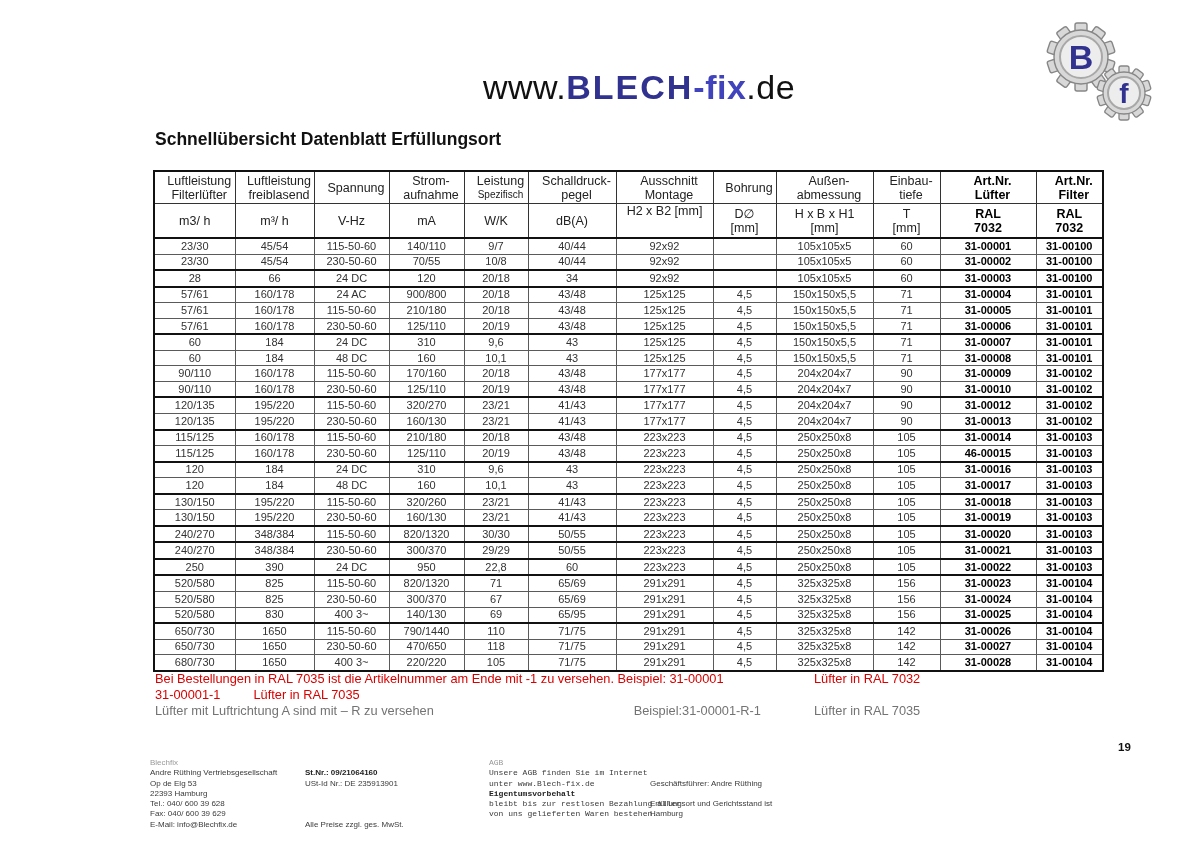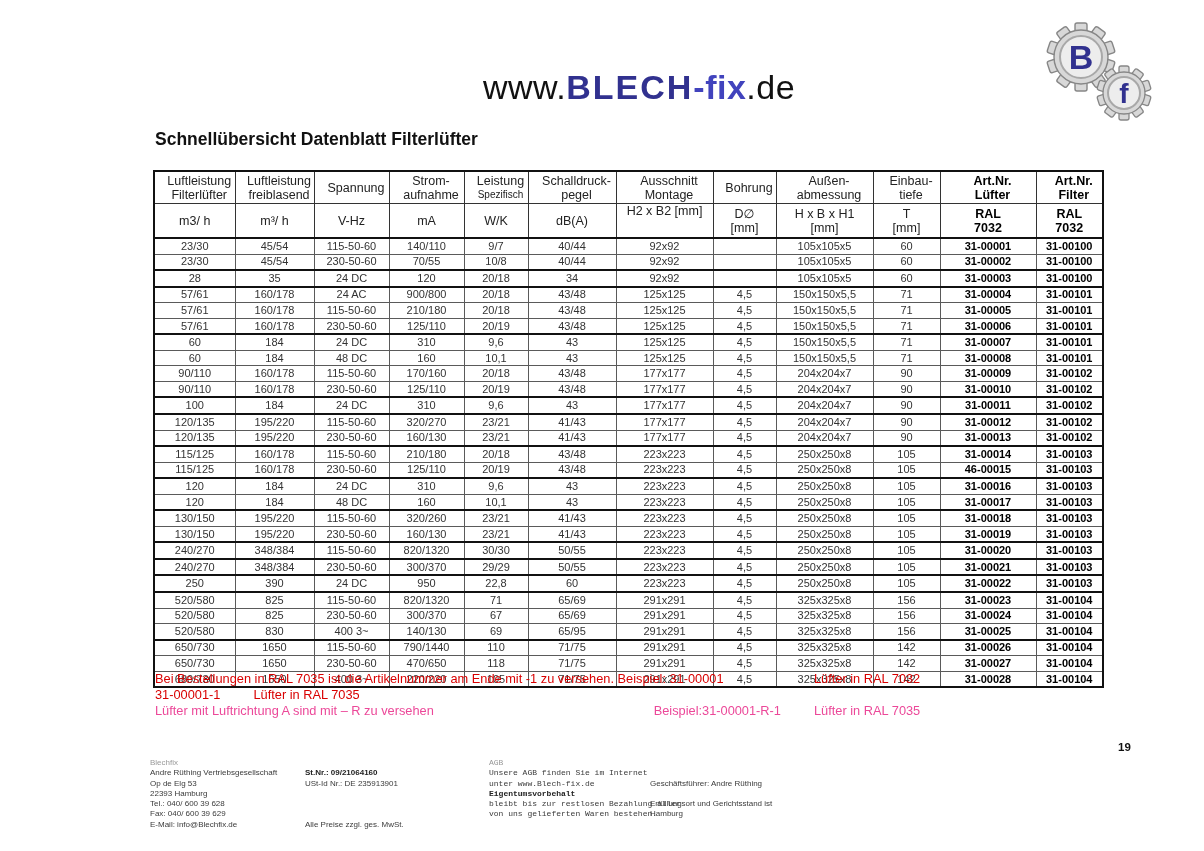--- a/index.html
+++ b/index.html
@@ -91,21 +91,21 @@
         <rect x="-5" y="-27" width="10" height="9" rx="2" transform="rotate(252)"></rect>
         <rect x="-5" y="-27" width="10" height="9" rx="2" transform="rotate(288)"></rect>
         <rect x="-5" y="-27" width="10" height="9" rx="2" transform="rotate(324)"></rect>
       </g>
       <circle r="21" fill="#d8d8d8" stroke="#878787" stroke-width="1.3"></circle>
       <circle r="16" fill="#ededed" stroke="#a8a8a8" stroke-width="2"></circle>
       <text text-anchor="middle" y="10" font-size="28" font-weight="bold" font-family="Liberation Sans, sans-serif" fill="#31318f">f</text>
     </g>
   </svg>
 
-  <h1 class="title">Schnellübersicht Datenblatt Filterlüfter</h1>
+  <h1 class="title">Schnellübersicht Datenblatt Erfüllungsort</h1>
 
   <table id="data-table">
       <colgroup>
         <col style="width: 81px;">
         <col style="width: 79px;">
         <col style="width: 75px;">
         <col style="width: 75px;">
         <col style="width: 64px;">
         <col style="width: 88px;">
         <col style="width: 97px;">
@@ -232,21 +232,21 @@
           <td>40/44</td>
           <td>92x92</td>
           <td></td>
           <td>105x105x5</td>
           <td>60</td>
           <td class="b">31-00002</td>
           <td class="b">31-00100</td>
         </tr>
         <tr class="thick">
           <td>28</td>
-          <td>35</td>
+          <td>66</td>
           <td>24 DC</td>
           <td>120</td>
           <td>20/18</td>
           <td>34</td>
           <td>92x92</td>
           <td></td>
           <td>105x105x5</td>
           <td>60</td>
           <td class="b">31-00003</td>
           <td class="b">31-00100</td>
@@ -342,34 +342,20 @@
           <td>125/110</td>
           <td>20/19</td>
           <td>43/48</td>
           <td>177x177</td>
           <td>4,5</td>
           <td>204x204x7</td>
           <td>90</td>
           <td class="b">31-00010</td>
           <td class="b">31-00102</td>
         </tr>
-        <tr class="thick">
-          <td>100</td>
-          <td>184</td>
-          <td>24 DC</td>
-          <td>310</td>
-          <td>9,6</td>
-          <td>43</td>
-          <td>177x177</td>
-          <td>4,5</td>
-          <td>204x204x7</td>
-          <td>90</td>
-          <td class="b">31-00011</td>
-          <td class="b">31-00102</td>
-        </tr>
         <tr>
           <td>120/135</td>
           <td>195/220</td>
           <td>115-50-60</td>
           <td>320/270</td>
           <td>23/21</td>
           <td>41/43</td>
           <td>177x177</td>
           <td>4,5</td>
           <td>204x204x7</td>
@@ -607,21 +593,21 @@
   <div id="notes">
       <div class="note-line" style="color: rgb(217, 0, 0); gap: 9px;">
         <span class="nl">Bei Bestellungen in RAL 7035 ist die Artikelnummer am Ende mit -1 zu versehen. Beispiel: 31-00001</span>
         <span class="nm"></span>
         <span class="nr">Lüfter  in RAL 7032</span>
       </div>
       <div class="note-line" style="color: rgb(217, 0, 0);">
         <span class="nm">31-00001-1</span>
         <span class="nr">Lüfter  in RAL 7035</span>
       </div>
-      <div class="note-line" style="color: #ec4899;">
+      <div class="note-line" style="color: #737373; gap: 20px;">
         <span class="nl">Lüfter mit Luftrichtung A sind mit – R zu versehen</span>
         <span class="nm">Beispiel:31-00001-R-1</span>
         <span class="nr">Lüfter  in RAL 7035</span>
       </div>
     </div>
 
   <div id="footer">
       <div class="fcol fcol1">
         <div class="fline grey">Blechfix</div>
         <div class="fline">Andre Rüthing Vertriebsgesellschaft</div>

